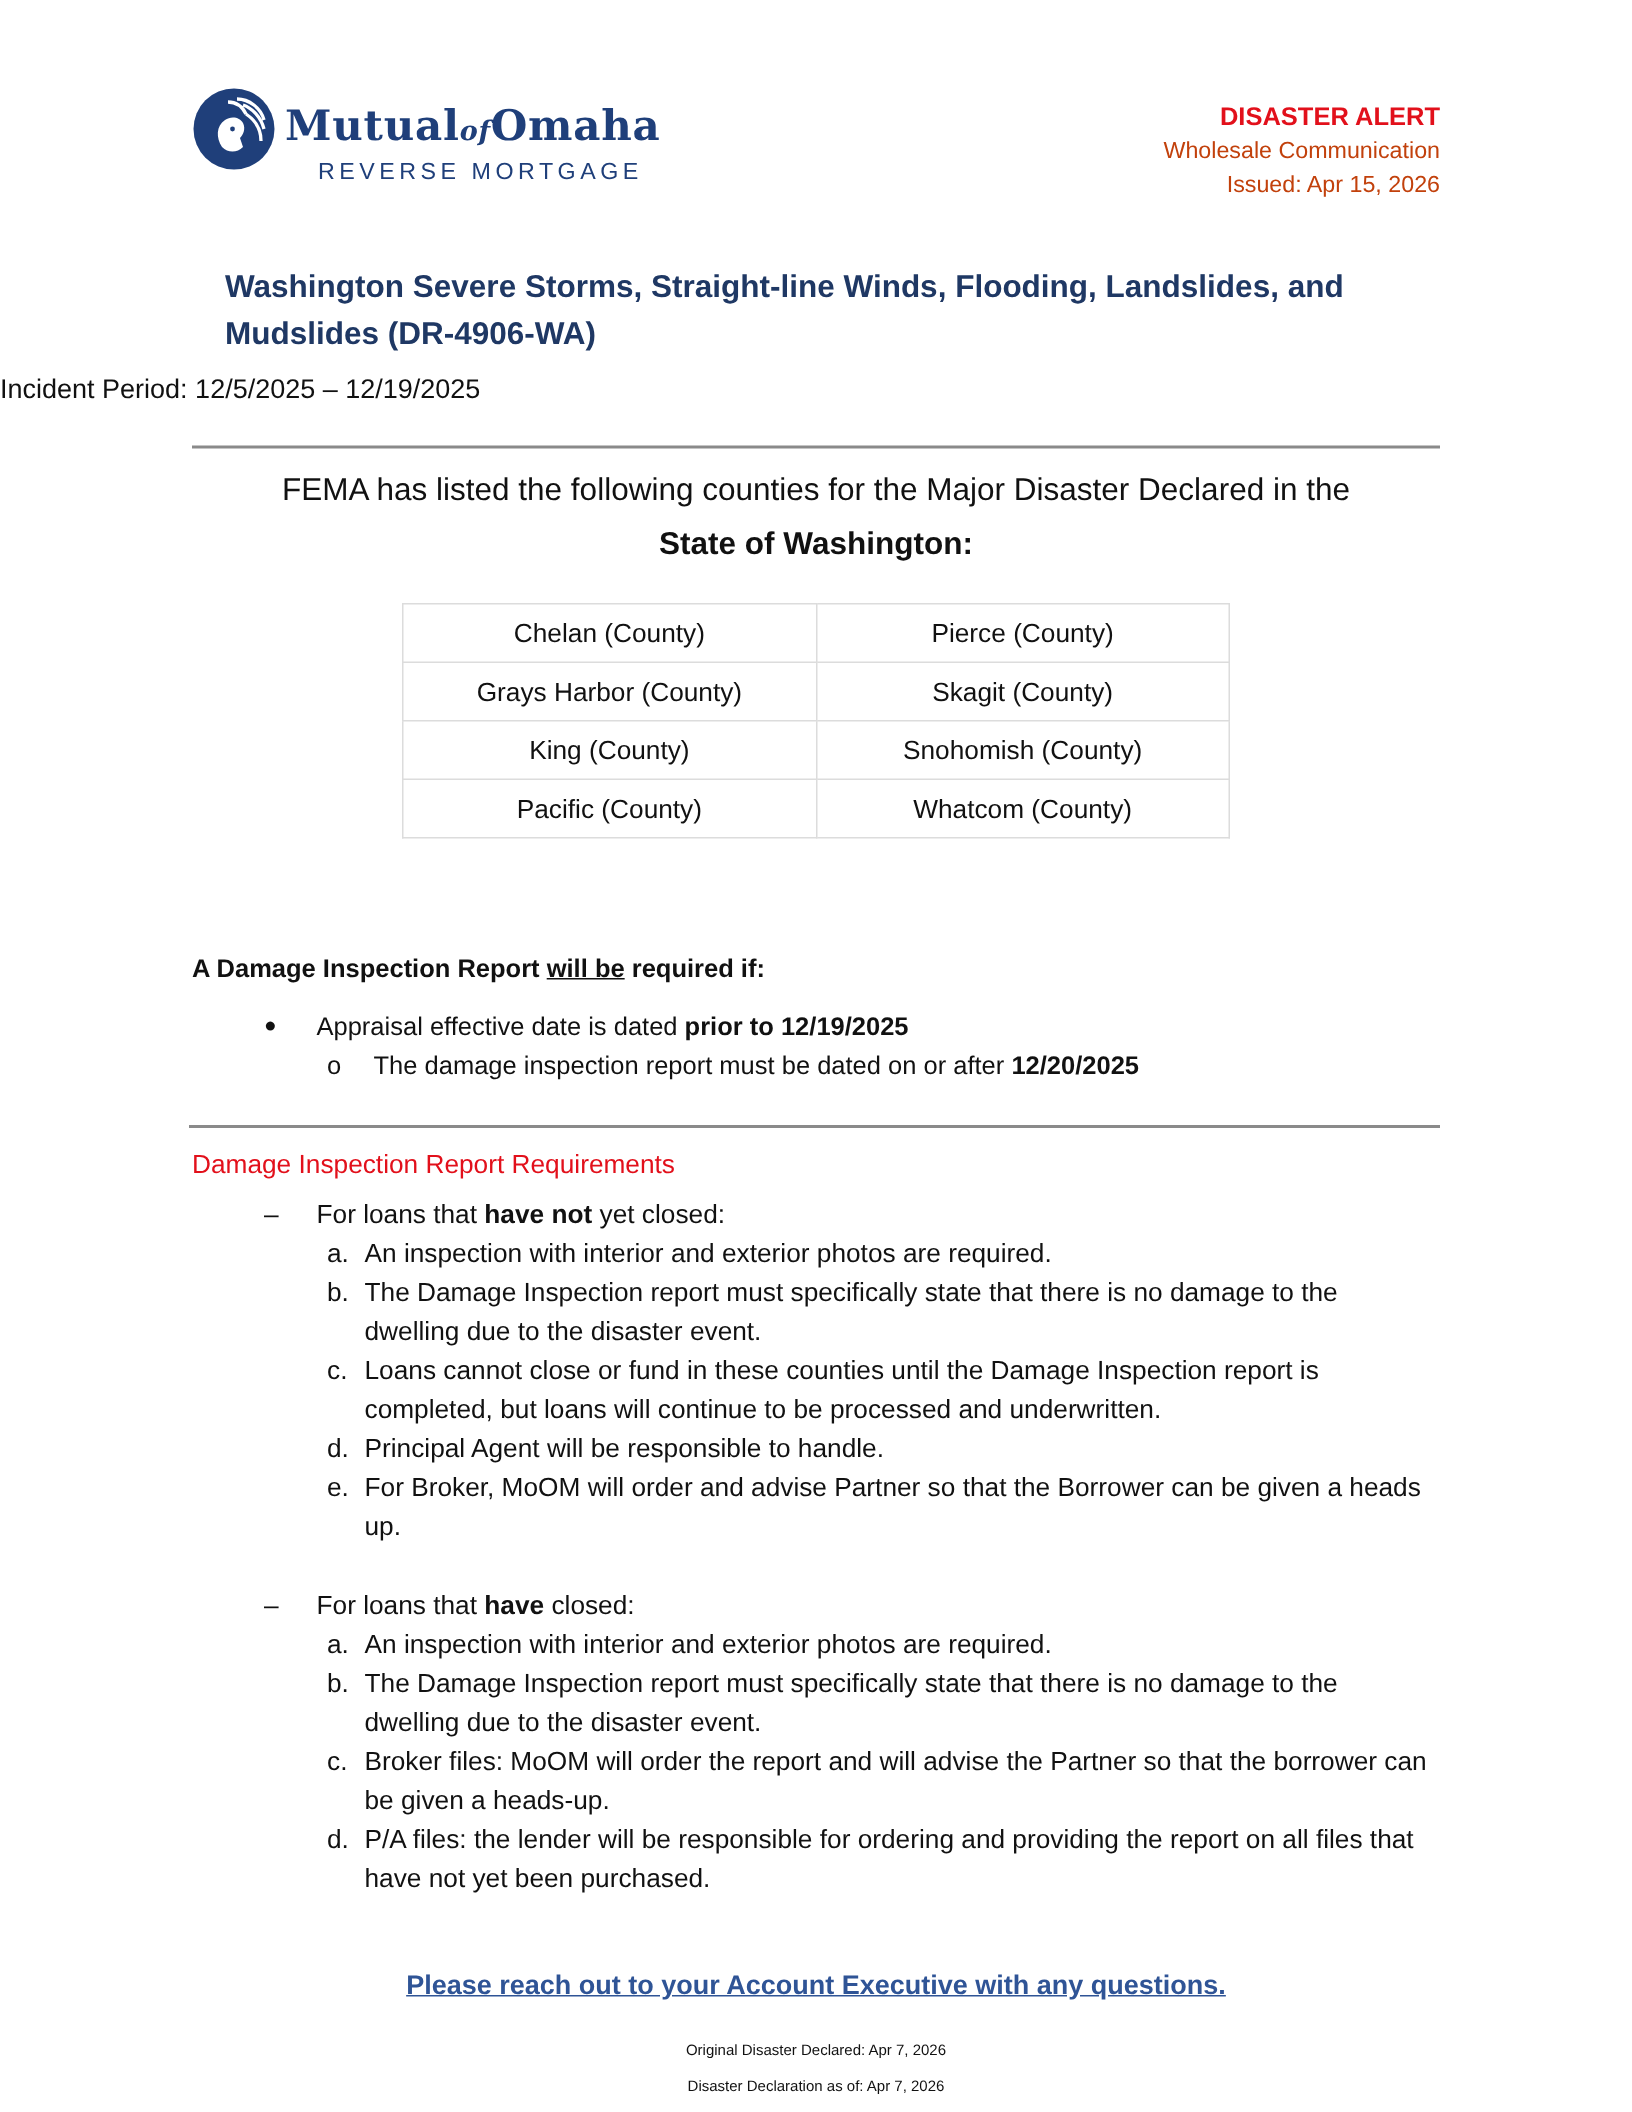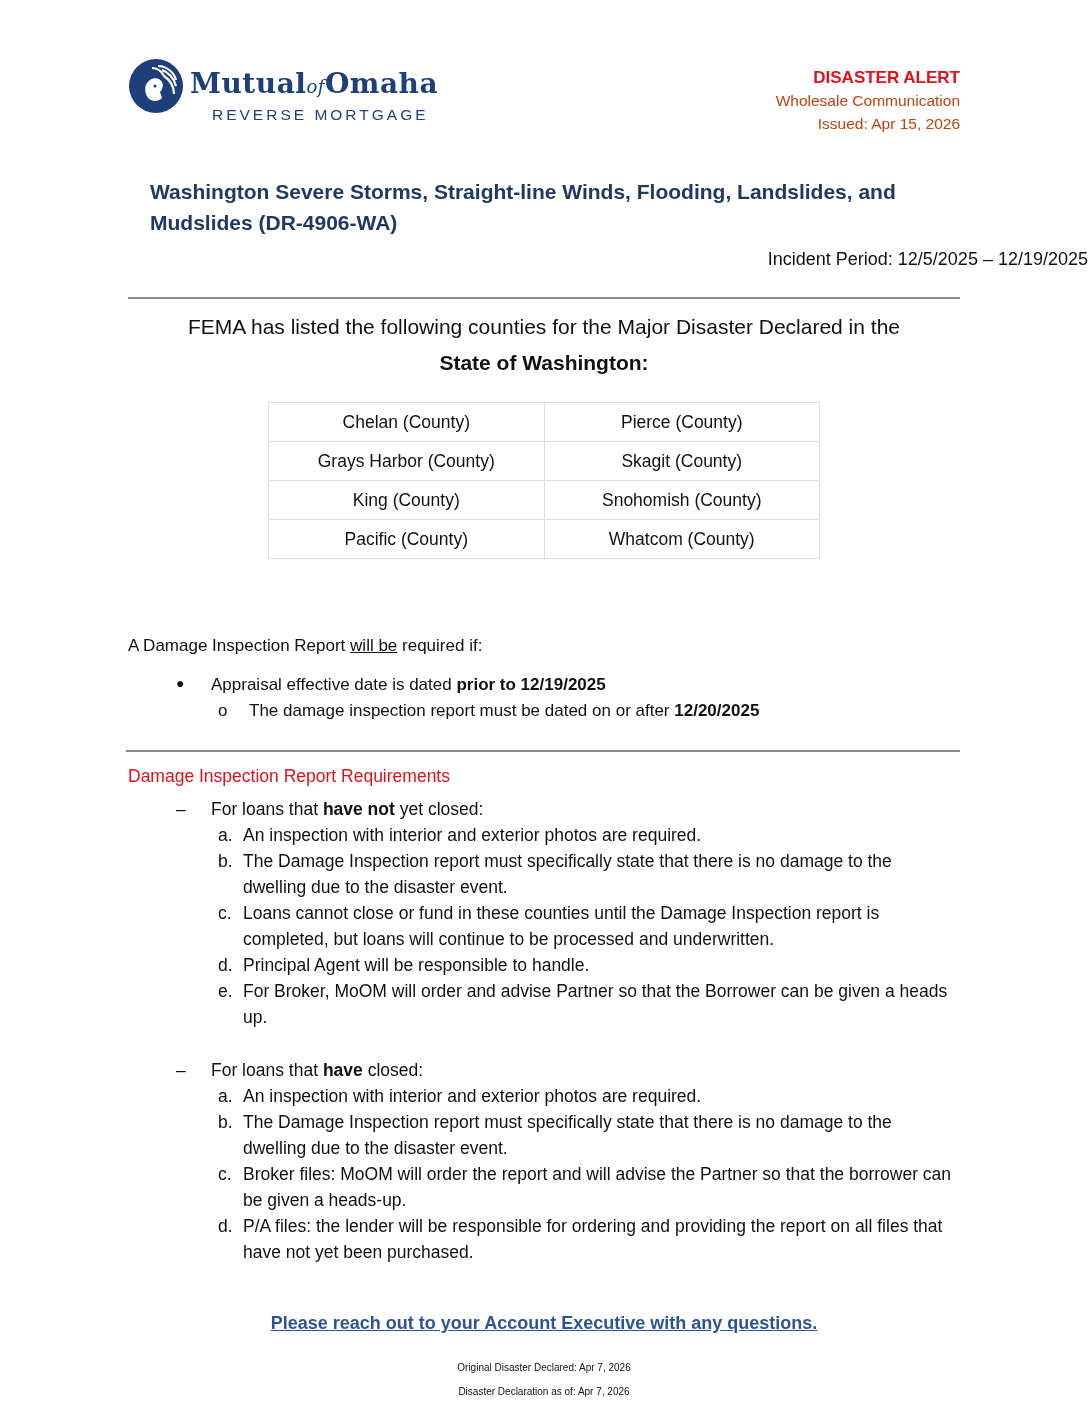--- a/index.html
+++ b/index.html
@@ -10,53 +10,53 @@
   .abs { position: absolute; }
 
   
   .logo { left: 128px; top: 58px; width: 310px; height: 70px; }
   .logo-icon { position: absolute; left: 0; top: 0; width: 56px; height: 56px; }
   .logo-name {
     position: absolute; left: 62px; top: 12px;
     font-family: "DejaVu Serif", serif; font-weight: bold; font-size: 28px;
     color: #1f3f7a; letter-spacing: 0.5px; white-space: nowrap; line-height: 1;
   }
-  .logo-name .of { font-style: italic; font-size: 18px; font-weight: normal; }
+  .logo-name .of { font-style: italic; font-size: 18px; font-weight: bold; }
   .logo-sub {
     position: absolute; left: 84px; top: 48px;
     font-size: 15.5px; letter-spacing: 3px; color: #1f3f7a; white-space: nowrap;
   }
 
   
   .hdr-right { right: 128px; top: 66px; text-align: right; line-height: 23px; }
   .alert { color: #e2101b; font-weight: bold; font-size: 17px; }
   .hdr-line { font-size: 15.5px; color: #c2410c; }
 
   
   .title {
     left: 150px; width: 790px; top: 176px; text-align: left;
     color: #1f3864; font-weight: bold; font-size: 21px; line-height: 31px;
   }
-  .incident { left: 0; width: 1088px; top: 249px; text-align: right; font-size: 18px; color: #111; }
+  .incident { left: 0; width: 1088px; top: 249px; text-align: left; font-size: 18px; color: #111; }
   .rule1 { left: 128px; width: 832px; top: 297px; height: 2px; background: #8a8a8a; }
 
   .fema { left: 0; width: 1088px; top: 309px; text-align: center; font-size: 21px; line-height: 36px; }
   .fema .state { font-weight: bold; }
 
   
   .county-table {
     left: 268px; top: 402px; width: 552px; border-collapse: collapse;
   }
   .county-table td {
     border: 1.5px solid #dcdcdc; width: 50%; height: 38px; text-align: center;
     font-size: 17.5px; color: #111; padding: 0;
   }
 
   
-  .dir-head { left: 128px; top: 636px; font-weight: normal; font-size: 17px; }
+  .dir-head { left: 128px; top: 636px; font-weight: bold; font-size: 17px; }
   .dir-head u { text-decoration: underline; }
   .bullet1 { left: 176px; top: 675px; font-size: 17px; }
   .bullet1 .dot { position: absolute; left: 0; top: 0; font-size: 14px; }
   .bullet1 .txt { position: absolute; left: 35px; top: 0; white-space: nowrap; }
   .bullet2 { left: 218px; top: 701px; font-size: 17px; }
   .bullet2 .circ { position: absolute; left: 0; top: 0; }
   .bullet2 .txt { position: absolute; left: 31px; top: 0; white-space: nowrap; }
 
   .rule2 { left: 126px; width: 834px; top: 750px; height: 2px; background: #8a8a8a; }
 

